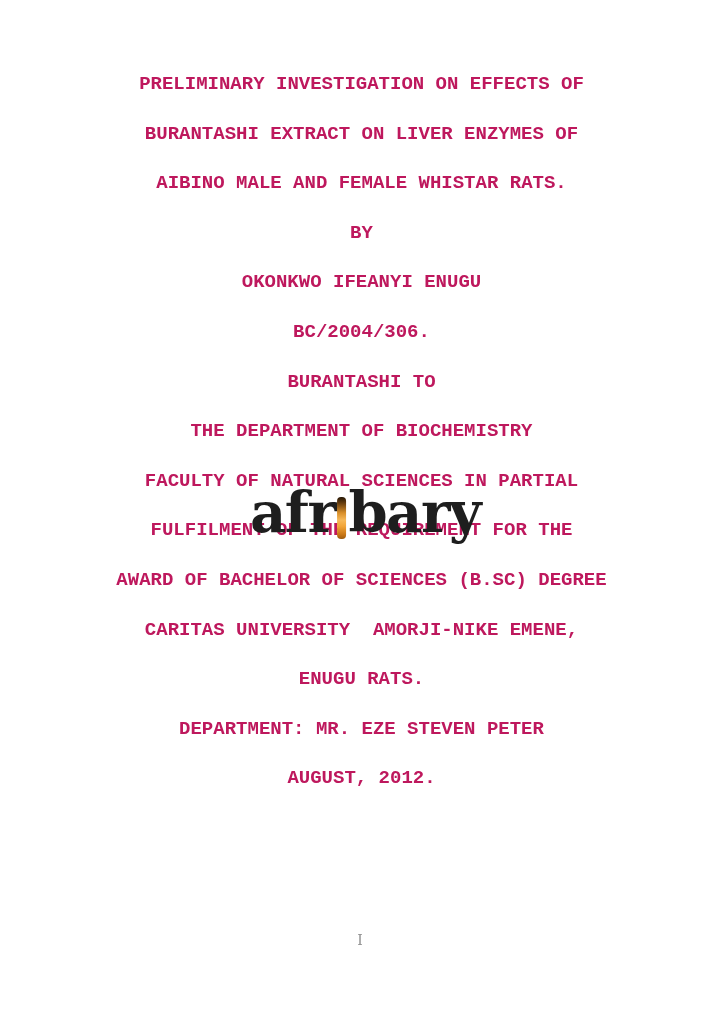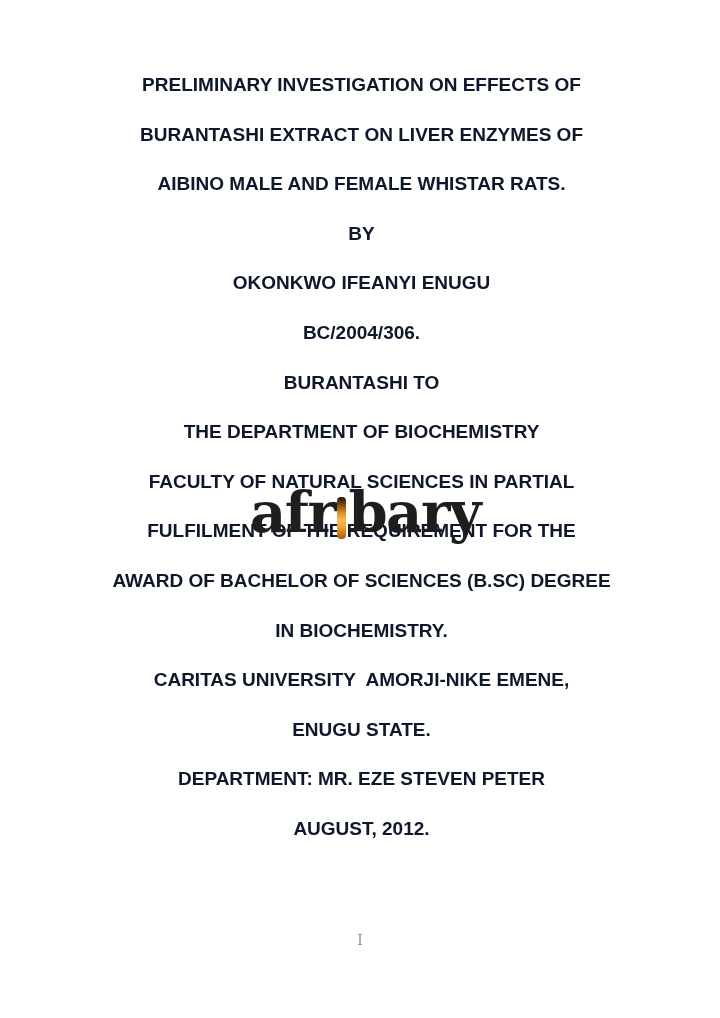--- a/index.html
+++ b/index.html
@@ -12,25 +12,25 @@
     height: 1018px;
     background: #ffffff;
     overflow: hidden;
   }
   .title-block {
     position: absolute;
     top: 60px;
     left: 3px;
     right: 0;
     text-align: center;
-    font-family: Liberation Sans, sans-serif;
+    font-family: Liberation Mono, monospace;
     font-weight: bold;
     font-size: 19px;
     letter-spacing: 0px;
-    color: #0f172a;
+    color: #be185d;
     z-index: 1;
   }
   .doc-line {
     height: 49.6px;
     line-height: 49.6px;
     white-space: pre;
   }
   .watermark {
     position: absolute;
     top: 484px;
@@ -84,23 +84,22 @@
     <div class="doc-line">BURANTASHI EXTRACT ON LIVER ENZYMES OF</div>
     <div class="doc-line">AIBINO MALE AND FEMALE WHISTAR RATS.</div>
     <div class="doc-line">BY</div>
     <div class="doc-line">OKONKWO IFEANYI ENUGU</div>
     <div class="doc-line">BC/2004/306.</div>
     <div class="doc-line">BURANTASHI TO</div>
     <div class="doc-line">THE DEPARTMENT OF BIOCHEMISTRY</div>
     <div class="doc-line">FACULTY OF NATURAL SCIENCES IN PARTIAL</div>
     <div class="doc-line">FULFILMENT OF THE REQUIREMENT FOR THE</div>
     <div class="doc-line">AWARD OF BACHELOR OF SCIENCES (B.SC) DEGREE</div>
-    <div class="doc-line">IN BIOCHEMISTRY.</div>
     <div class="doc-line">CARITAS UNIVERSITY  AMORJI-NIKE EMENE,</div>
-    <div class="doc-line">ENUGU STATE.</div>
+    <div class="doc-line">ENUGU RATS.</div>
     <div class="doc-line">DEPARTMENT: MR. EZE STEVEN PETER</div>
     <div class="doc-line">AUGUST, 2012.</div>
   </div>
 
   <div class="watermark">
     <span>afr</span><span class="wm-bar"></span><span>bary</span>
   </div>
 
   <div class="page-number">I</div>
 

